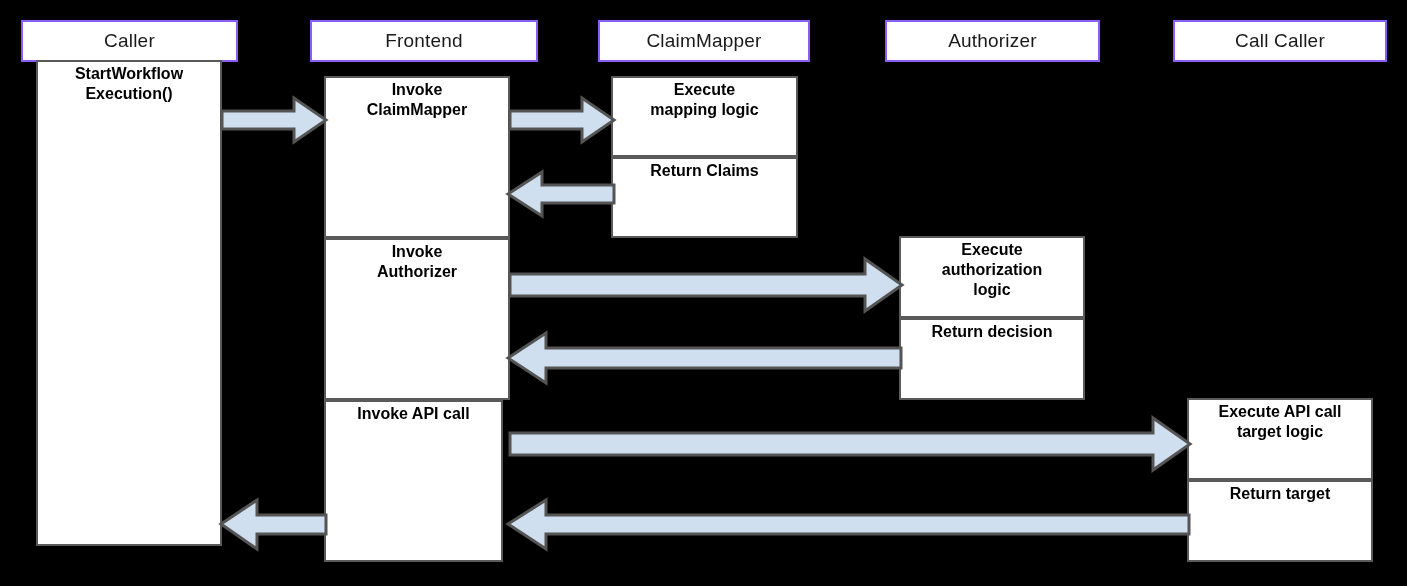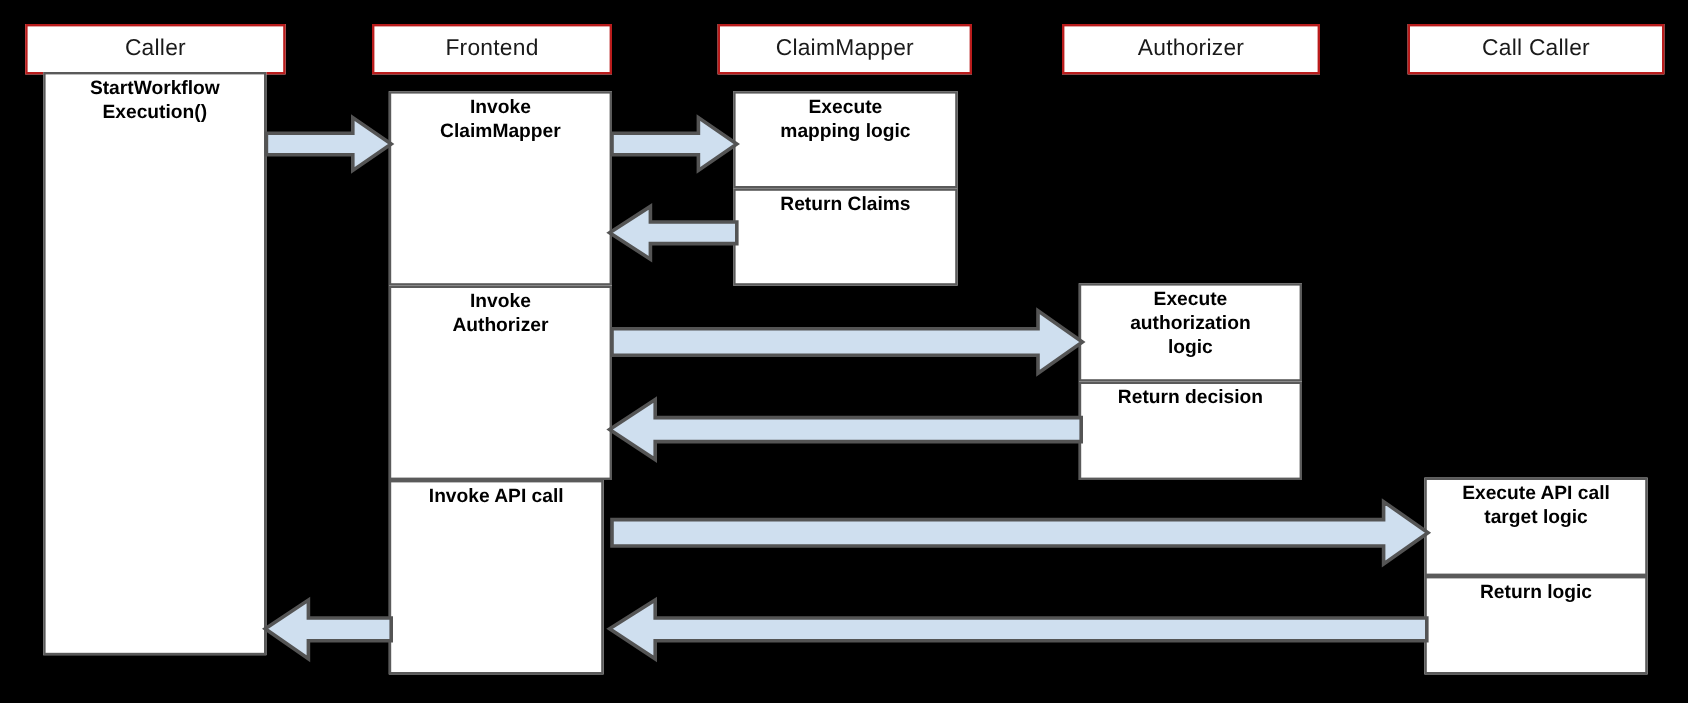--- a/index.html
+++ b/index.html
@@ -11,21 +11,21 @@
     position: relative;
     width: 1407px;
     height: 586px;
     background: #000000;
     overflow: hidden;
     font-family: "Liberation Sans", sans-serif;
   }
   .lane-header {
     position: absolute;
     background: #ffffff;
-    border: 2px solid #b91c1c;
+    border: 2px solid #8b5cf6;
     box-sizing: border-box;
     display: flex;
     align-items: center;
     justify-content: center;
     color: #1a1a1a;
     font-size: 19px;
     font-weight: 400;
     letter-spacing: 0.2px;
   }
   .activation {
@@ -65,21 +65,21 @@
   }
 </style>
 </head>
 <body>
 
 <div id="canvas">
 
   <div class="lane-header" style="left:21px; top:20px; width:217px; height:42px;">
     <span>Caller</span>
   </div>
-  <div class="lane-header" style="left:310px; top:20px; width:200px; height:42px;">
+  <div class="lane-header" style="left:310px; top:20px; width:228px; height:42px;">
     <span>Frontend</span>
   </div>
   <div class="lane-header" style="left:598px; top:20px; width:212px; height:42px;">
     <span>ClaimMapper</span>
   </div>
   <div class="lane-header" style="left:885px; top:20px; width:215px; height:42px;">
     <span>Authorizer</span>
   </div>
   <div class="lane-header" style="left:1173px; top:20px; width:214px; height:42px;">
     <span>Call Caller</span>
@@ -117,21 +117,21 @@
   </div>
   <div class="activation" style="left:1187px; top:398px; width:186px; height:82px;">
     <span class="act-label">Execute API call
 target logic</span>
   </div>
 
   <div class="activation" style="left:899px; top:318px; width:186px; height:82px;">
     <span class="act-label">Return decision</span>
   </div>
   <div class="activation" style="left:1187px; top:480px; width:186px; height:82px;">
-    <span class="act-label">Return logic</span>
+    <span class="act-label">Return target</span>
   </div>
 
   <div class="arrow" style="left:222px; top:98px; width:104px; height:44px;">
     <svg viewBox="0 0 104 44" preserveAspectRatio="none">
       <path d="M0,13 L72,13 L72,0 L104,22 L72,44 L72,31 L0,31 Z"></path>
     </svg>
   </div>
 
   <div class="arrow" style="left:510px; top:98px; width:104px; height:44px;">
     <svg viewBox="0 0 104 44" preserveAspectRatio="none">

